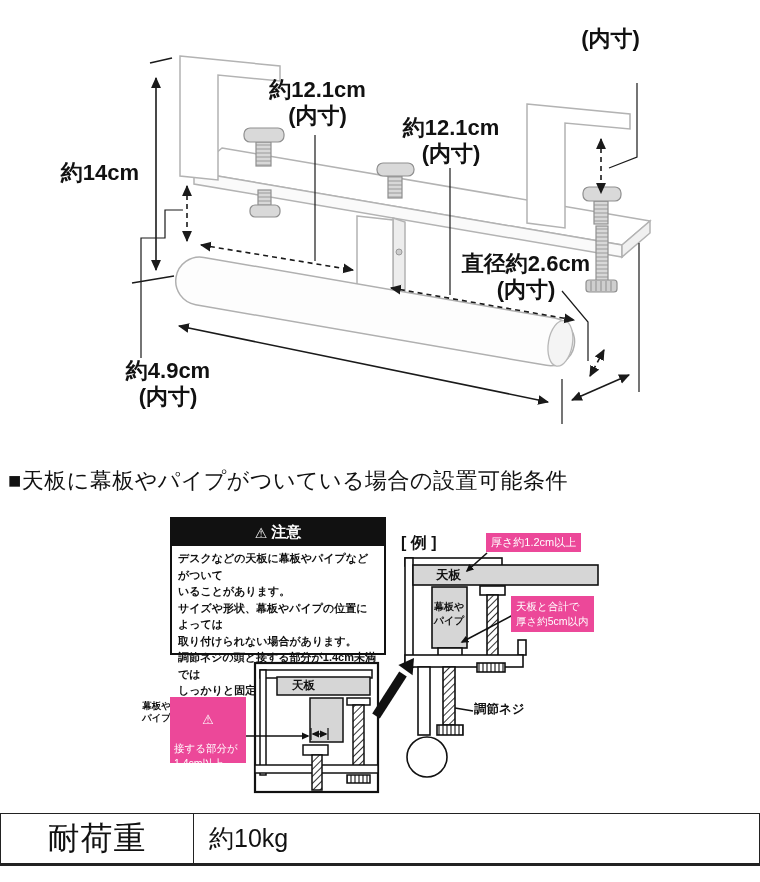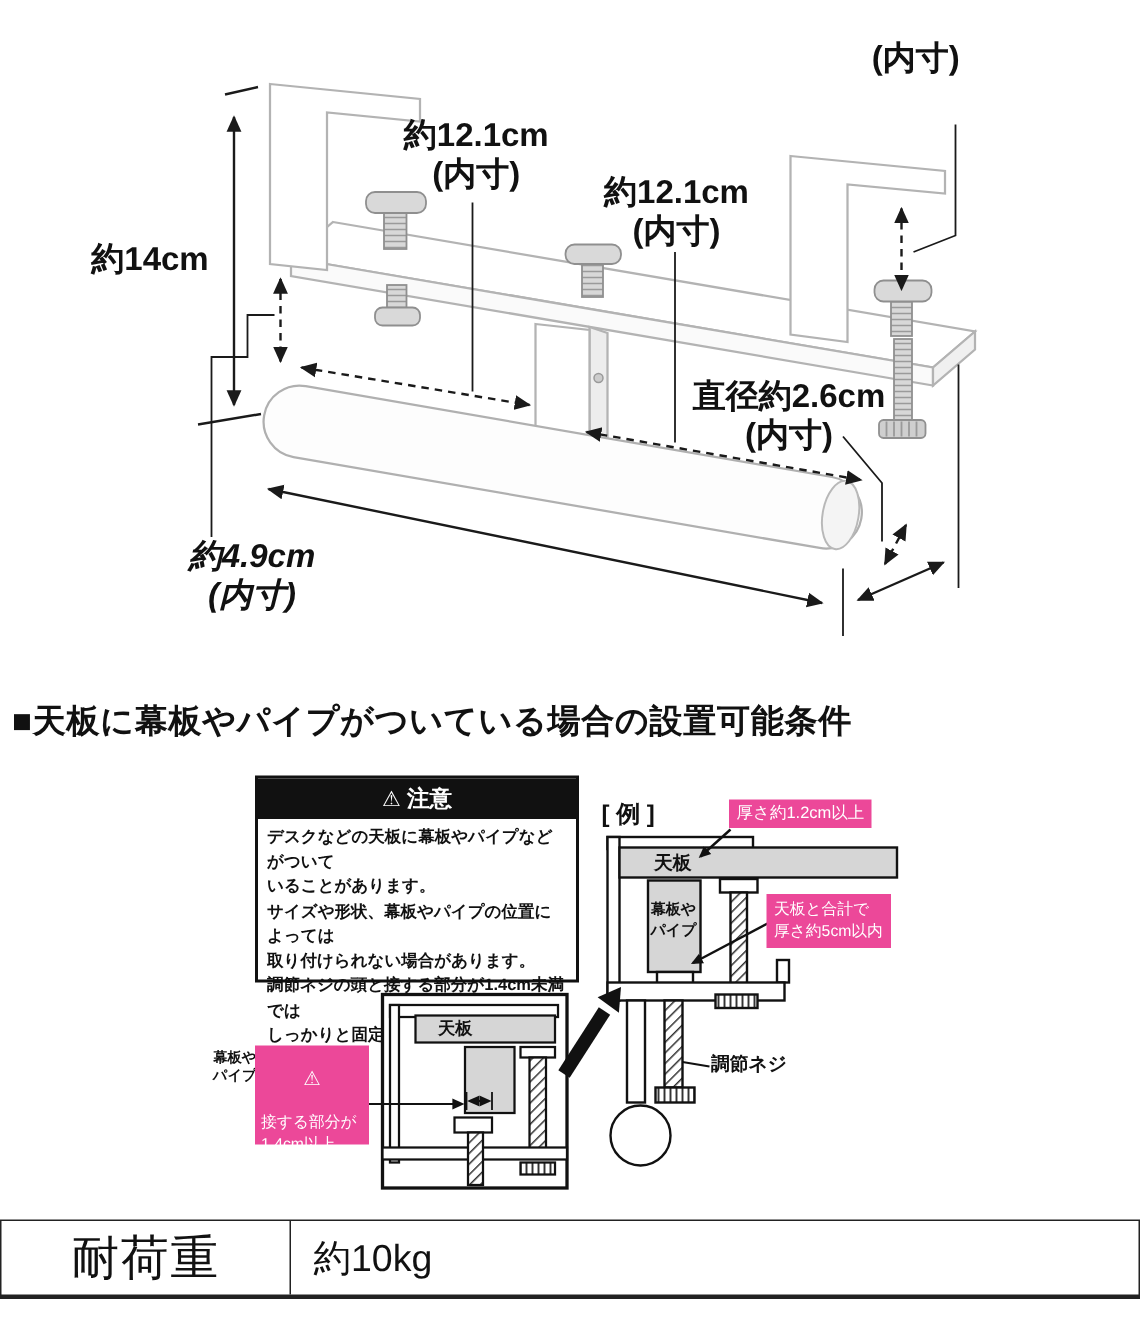--- a/index.html
+++ b/index.html
@@ -1,21 +1,21 @@
 <!DOCTYPE html>
 <html><head>
 <meta charset="utf-8">
 <style>
   html,body{margin:0;padding:0;background:#fff;}
   .stage{position:relative;width:760px;height:882px;background:#fff;overflow:hidden;
          font-family:"Liberation Sans","DejaVu Sans",sans-serif;color:#111;}
   svg{position:absolute;left:0;top:0;}
   .dim{position:absolute;font-weight:700;font-size:22px;line-height:26px;text-align:center;white-space:nowrap;}
   .dim span{display:block;}
-  .heading{position:absolute;left:8px;top:466px;font-size:22px;font-weight:700;letter-spacing:.5px;white-space:nowrap;}
+  .heading{position:absolute;left:8px;top:466px;font-size:22px;font-weight:400;letter-spacing:.5px;white-space:nowrap;}
   .caution{position:absolute;left:170px;top:517px;width:216px;height:138px;border:2px solid #111;background:#fff;box-sizing:border-box;}
   .caution-head{height:27px;background:#111;color:#fff;display:flex;align-items:center;justify-content:center;gap:4px;
                 font-size:15px;font-weight:700;}
   .caution-head .warn{font-family:"DejaVu Sans",sans-serif;font-size:14px;}
   .caution-body{padding:4px 6px;font-size:11px;font-weight:600;line-height:1.5;white-space:pre-line;letter-spacing:0;}
   .ex-label{position:absolute;left:401px;top:533px;font-size:16px;font-weight:700;}
   .badge{position:absolute;background:#ec4899;color:#fff;font-weight:400;white-space:pre-line;box-sizing:border-box;}
   .badge-thickness{left:486px;top:533px;font-size:11px;padding:3px 5px;line-height:1.2;}
   .badge-total{left:511px;top:596px;font-size:10.5px;padding:3px 5px;line-height:1.45;}
   .badge-note{left:170px;top:697px;width:76px;height:66px;font-size:10.5px;padding:1px 4px 2px;line-height:1.35;text-align:left;}
@@ -132,21 +132,21 @@
     <span>約12.1cm</span>
     <span>(内寸)</span>
   </div>
   <div class="dim" style="left:50px;top:160px;width:100px;">
     <span>約14cm</span>
   </div>
   <div class="dim" style="left:455px;top:251px;width:142px;">
     <span>直径約2.6cm</span>
     <span>(内寸)</span>
   </div>
-  <div class="dim" style="left:120px;top:358px;width:96px;font-style:italic;">
+  <div class="dim" style="left:120px;top:358px;width:96px;">
     <span>約4.9cm</span>
     <span>(内寸)</span>
   </div>
 
   <div class="heading">■天板に幕板やパイプがついている場合の設置可能条件</div>
 
   <div class="caution">
     <div class="caution-head">
       <span class="warn">⚠</span>
       <span>注意</span>

